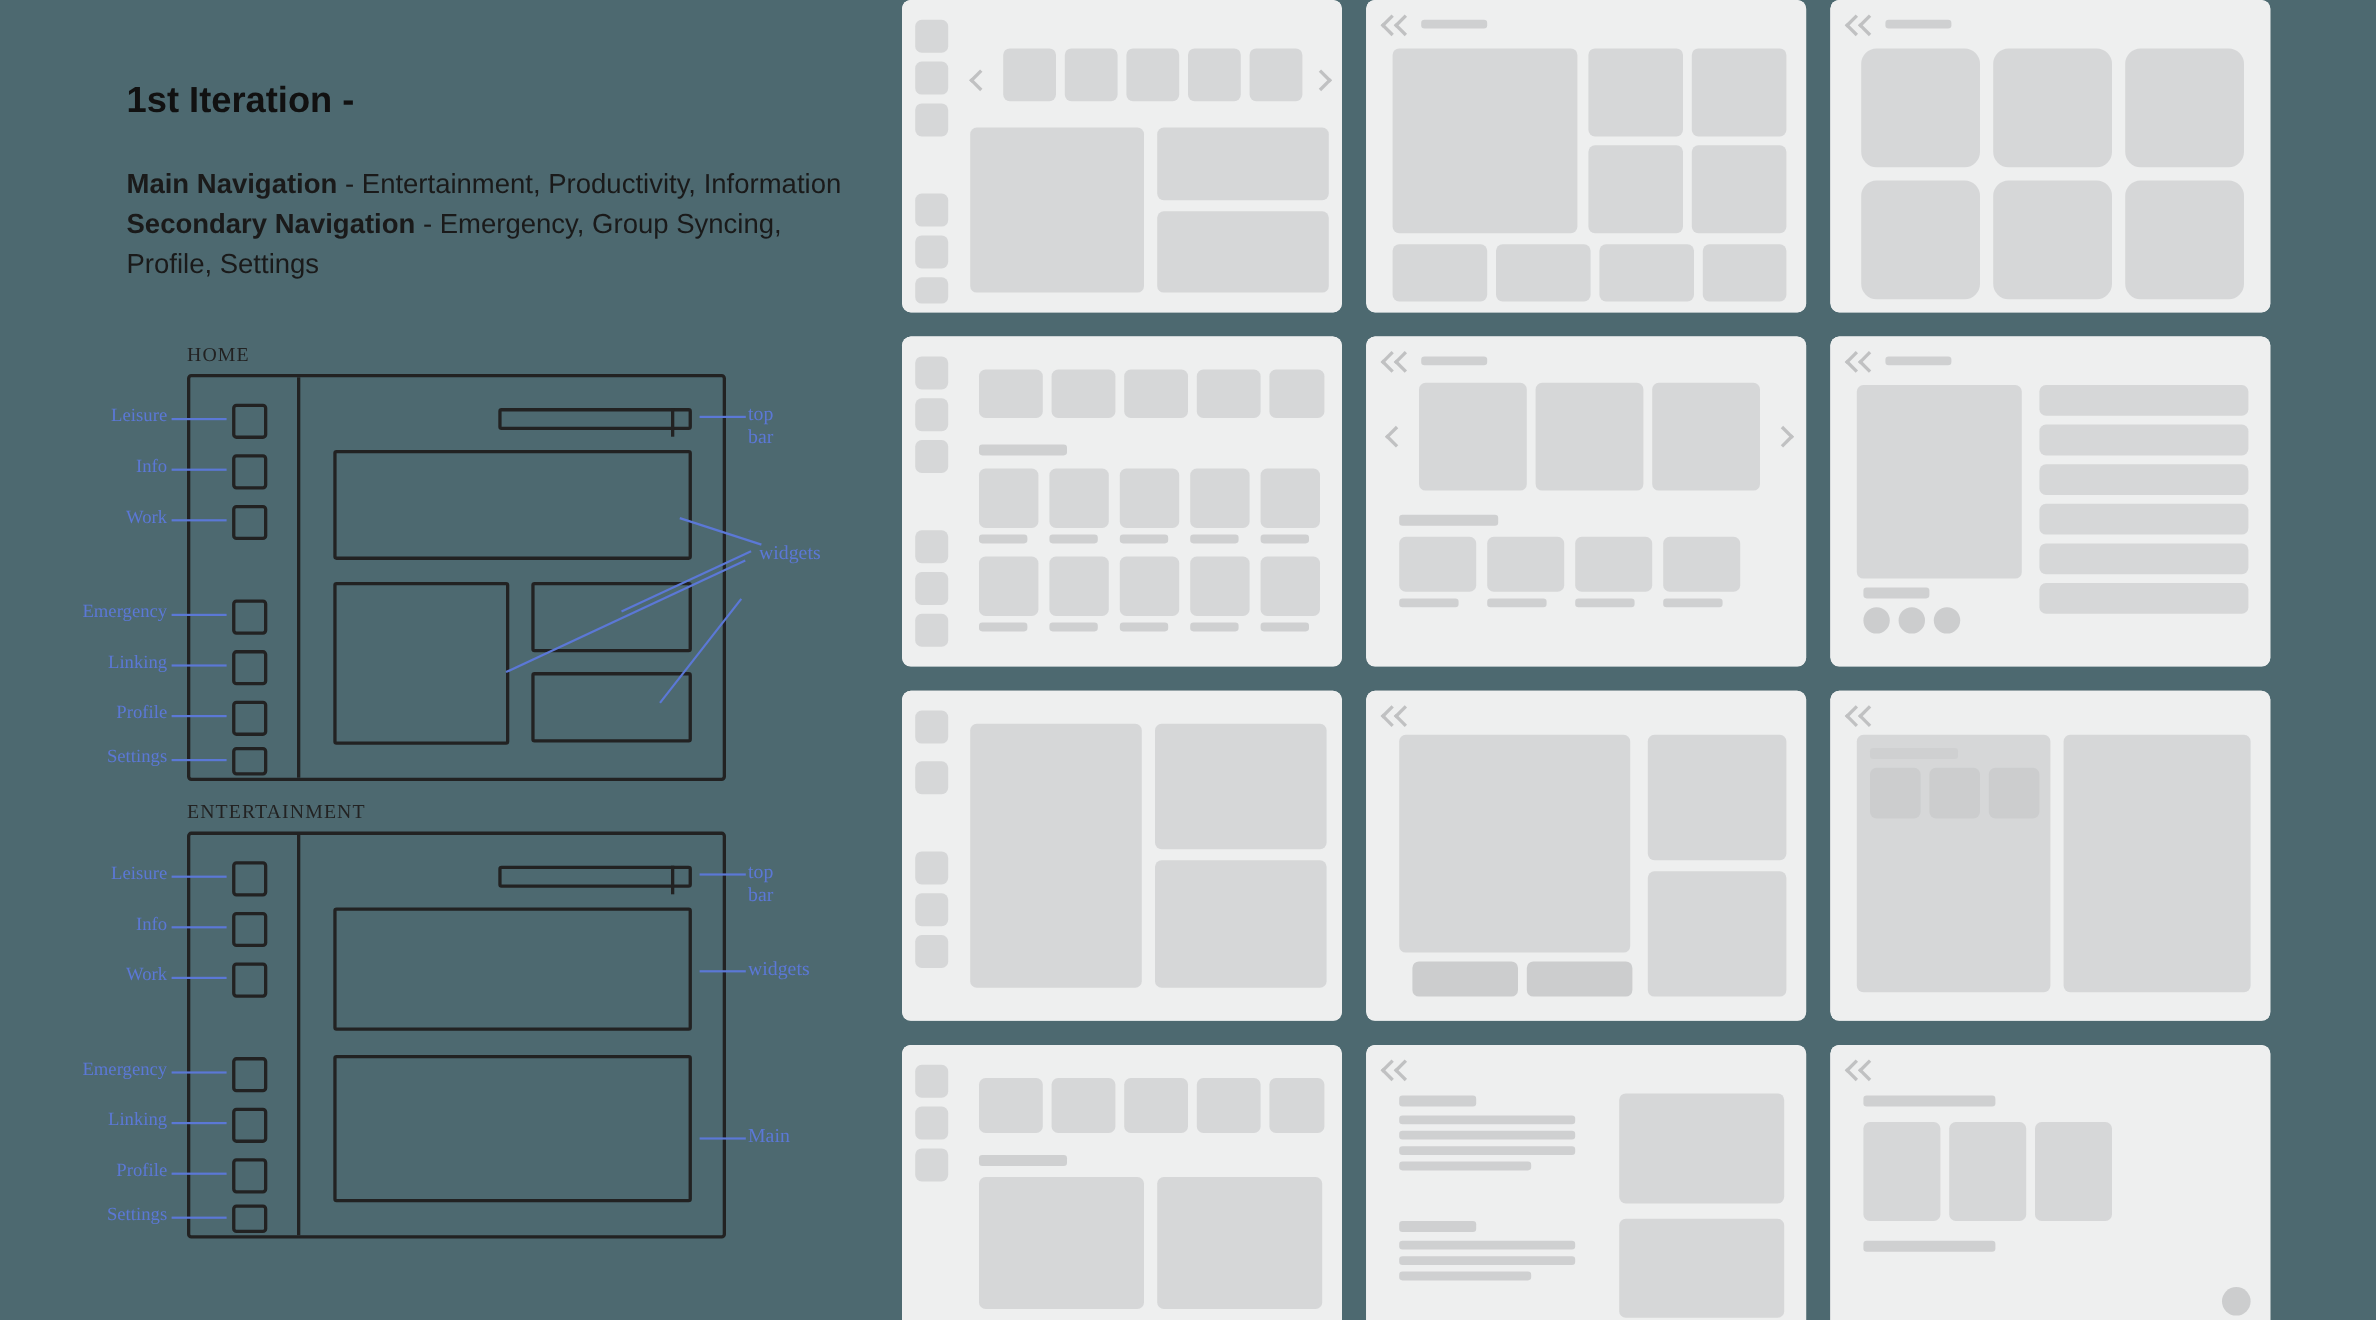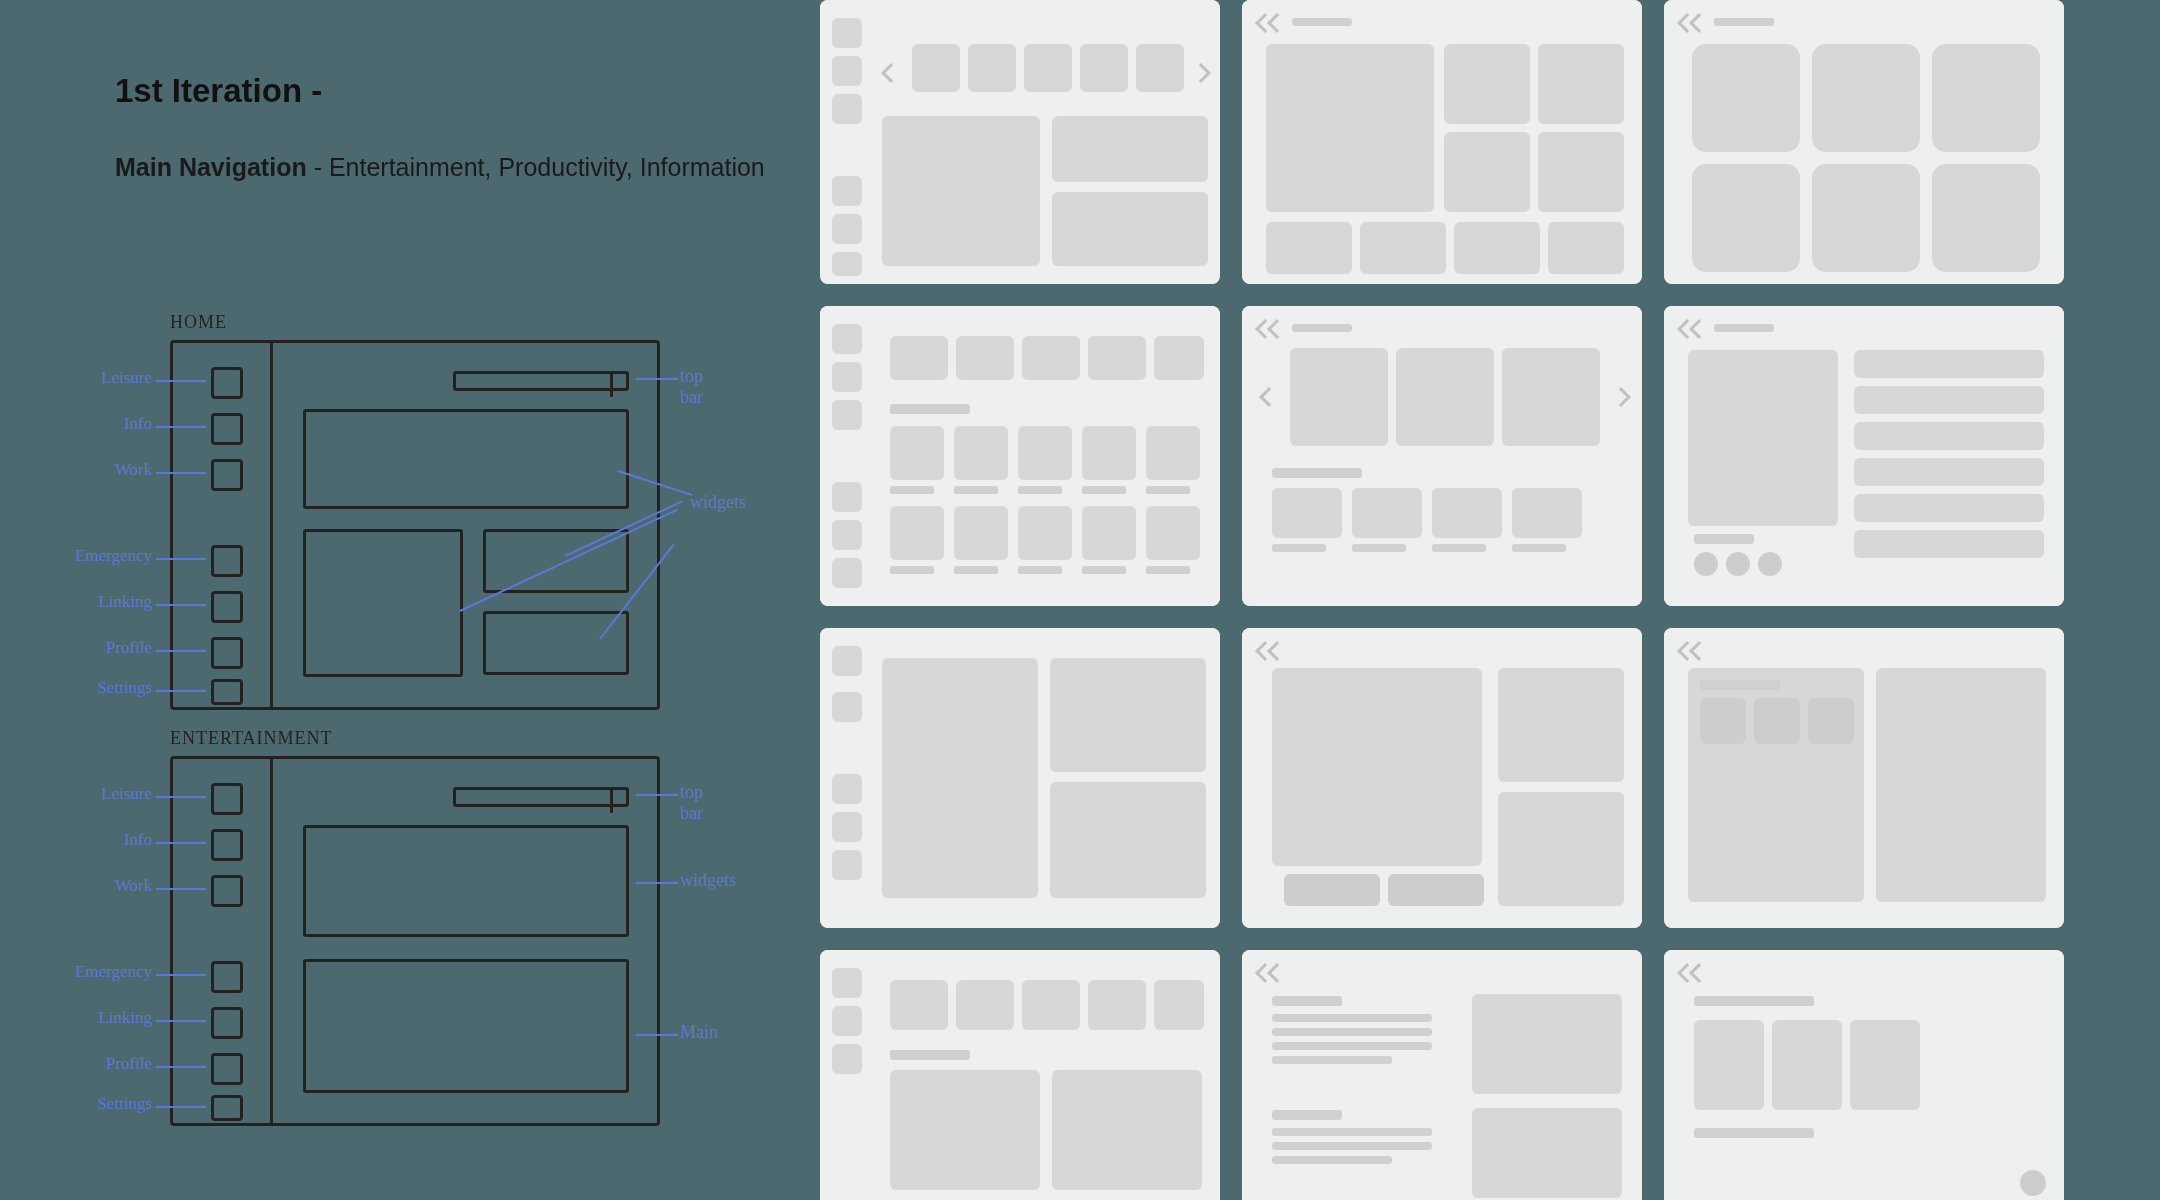--- a/index.html
+++ b/index.html
@@ -149,20 +149,23 @@
   .bar { position: absolute; background: #cfd0d1; border-radius: 3px; height: 8px; }
 </style>
 </head>
 <body>
 
 <div class="text-block">
   <div class="title-line">1st Iteration -</div>
   <div class="nav-lines">
     <div>
       <span class="nav-label">Main Navigation</span><span class="nav-rest"> - Entertainment, Productivity, Information</span>
+    </div>
+    <div>
+      <span class="nav-label">Secondary Navigation</span><span class="nav-rest"> - Emergency, Group Syncing, Profile, Settings</span>
     </div>
   </div>
 </div>
 
 <div class="sketch top">
   <div class="sketch-label">HOME</div>
   <div class="sk-frame">
     <div class="sk-sidebar"></div>
 
     <div class="sk-item" style="top:24px"></div>

